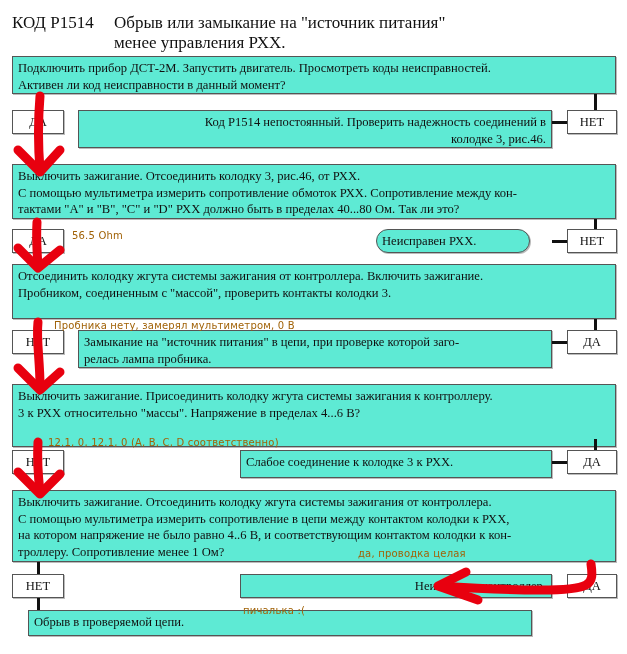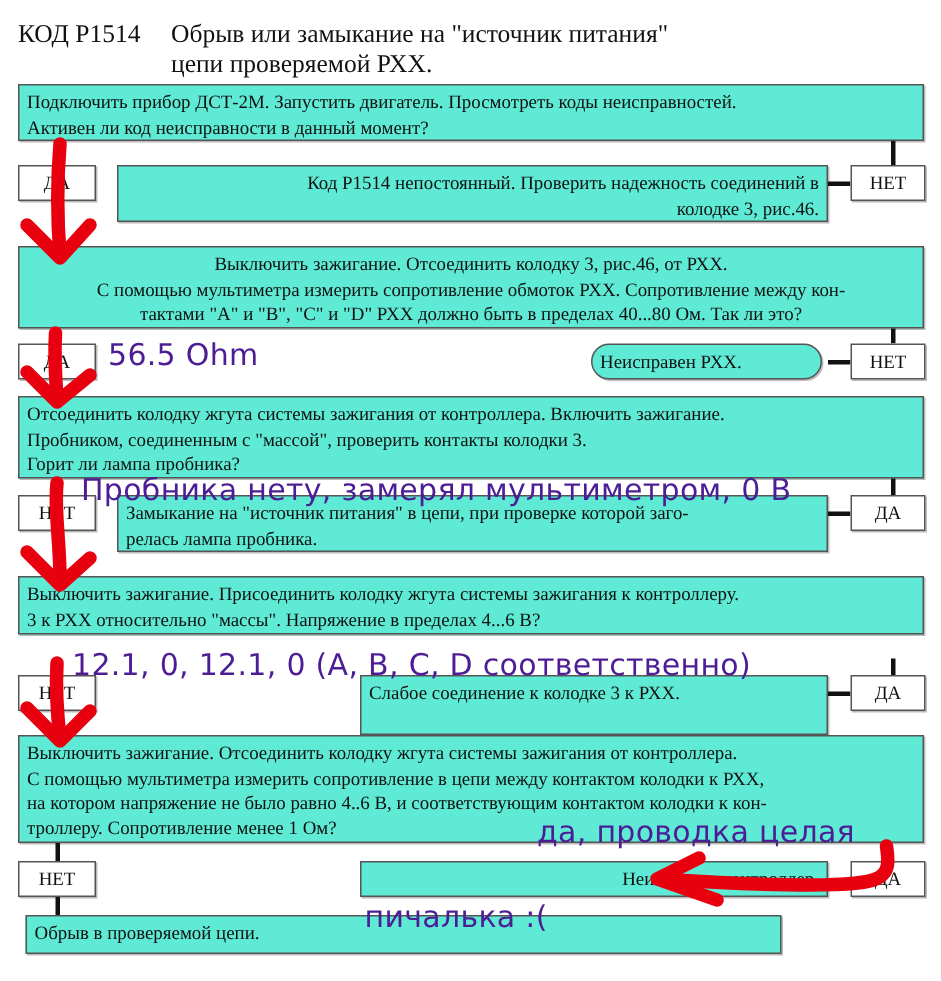--- a/index.html
+++ b/index.html
@@ -10,100 +10,99 @@
   .title .t1 { position: absolute; left: 102px; top: 0; white-space: nowrap; font-family: "Liberation Serif", serif; font-size: 17px;}
   .title .t2 { position: absolute; left: 102px; top: 20px; white-space: nowrap; font-family: "Liberation Serif", serif; font-size: 17px;}
   .box { position: absolute; border: 1px solid #555; background: #5eead4; box-sizing: border-box;
          font-family: "Liberation Serif", serif; font-size: 12.6px; line-height: 16.5px;
          padding: 3px 5px; color: #111; box-shadow: 1px 1px 0 #bbb; }
   .box p { margin: 0; white-space: nowrap; }
   .lbl { position: absolute; border: 1px solid #555; background:#fff; box-sizing:border-box;
          font-family: "Liberation Serif", serif; font-size: 12.6px; text-align:center; line-height: 22px; box-shadow: 1px 1px 0 #bbb;}
   .vline { position: absolute; width: 3px; background: #111; }
   .hline { position: absolute; height: 3px; background: #111; }
-  .note { position: absolute; color: #4c1d95; font-family: "DejaVu Sans", "Liberation Sans", sans-serif;
-          font-size: 20px; font-weight: normal; white-space: nowrap; line-height: 18px; letter-spacing: 0.2px;}
+  .note { position: absolute; color: #a16207; font-family: "DejaVu Sans", "Liberation Sans", sans-serif;
+          font-size: 10px; font-weight: normal; white-space: nowrap; line-height: 18px; letter-spacing: 0.2px;}
   svg.ink { position: absolute; left: 0; top: 0; pointer-events: none; }
 </style>
 </head>
 <body>
 
 <div class="title">
   <span class="code">КОД P1514</span>
   <span class="t1">Обрыв или замыкание на "источник питания"</span>
-  <span class="t2">цепи проверяемой РХХ.</span>
+  <span class="t2">менее управления РХХ.</span>
 </div>
 
 <div class="box" style="left:12px;top:56px;width:604px;height:38px;">
   <p>Подключить прибор ДСТ-2М. Запустить двигатель. Просмотреть коды неисправностей.</p>
   <p>Активен ли код неисправности в данный момент?</p>
 </div>
 <div class="vline" style="left:594px;top:94px;height:16px;"></div>
 <div class="lbl" style="left:12px;top:110px;width:52px;height:24px;">ДА</div>
 <div class="box" style="left:78px;top:110px;width:474px;height:38px;text-align:right;">
   <p>Код P1514 непостоянный. Проверить надежность соединений в</p>
   <p>колодке 3, рис.46.</p>
 </div>
 <div class="hline" style="left:552px;top:121px;height:3px;width:15px;"></div>
 <div class="lbl" style="left:567px;top:110px;width:50px;height:24px;">НЕТ</div>
 
-<div class="box" style="left:12px;top:164px;width:604px;height:55px;text-align:center;">
+<div class="box" style="left:12px;top:164px;width:604px;height:55px;">
   <p>Выключить зажигание. Отсоединить колодку 3, рис.46, от РХХ.</p>
   <p>С помощью мультиметра измерить сопротивление обмоток РХХ. Сопротивление между кон-</p>
   <p>тактами "A" и "B", "C" и "D" РХХ должно быть в пределах 40...80 Ом. Так ли это?</p>
 </div>
 <div class="vline" style="left:594px;top:219px;height:10px;"></div>
 <div class="lbl" style="left:12px;top:229px;width:52px;height:24px;">ДА</div>
-<div class="box" style="left:394px;top:229px;width:154px;height:24px;border-radius:12px;">
+<div class="box" style="left:376px;top:229px;width:154px;height:24px;border-radius:12px;">
   <p>Неисправен РХХ.</p>
 </div>
 <div class="hline" style="left:552px;top:240px;width:15px;"></div>
 <div class="lbl" style="left:567px;top:229px;width:50px;height:24px;">НЕТ</div>
 
 <div class="box" style="left:12px;top:264px;width:604px;height:55px;">
   <p>Отсоединить колодку жгута системы зажигания от контроллера. Включить зажигание.</p>
   <p>Пробником, соединенным с "массой", проверить контакты колодки 3.</p>
-  <p>Горит ли лампа пробника?</p>
 </div>
 <div class="vline" style="left:594px;top:319px;height:11px;"></div>
 <div class="lbl" style="left:12px;top:330px;width:52px;height:24px;">НЕТ</div>
 <div class="box" style="left:78px;top:330px;width:474px;height:38px;">
   <p>Замыкание на "источник питания" в цепи, при проверке которой заго-</p>
   <p>релась лампа пробника.</p>
 </div>
 <div class="hline" style="left:552px;top:341px;width:15px;"></div>
 <div class="lbl" style="left:567px;top:330px;width:50px;height:24px;">ДА</div>
 
-<div class="box" style="left:12px;top:384px;width:604px;height:39px;">
+<div class="box" style="left:12px;top:384px;width:604px;height:63px;">
   <p>Выключить зажигание. Присоединить колодку жгута системы зажигания к контроллеру.</p>
   <p>3  к РХХ относительно "массы". Напряжение в пределах 4...6 В?</p>
 </div>
 <div class="vline" style="left:594px;top:439px;height:11px;"></div>
 <div class="lbl" style="left:12px;top:450px;width:52px;height:24px;">НЕТ</div>
-<div class="box" style="left:240px;top:450px;width:312px;height:40px;">
+<div class="box" style="left:240px;top:450px;width:312px;height:28px;">
   <p>Слабое соединение к колодке 3 к РХХ.</p>
 </div>
 <div class="hline" style="left:552px;top:461px;width:15px;"></div>
 <div class="lbl" style="left:567px;top:450px;width:50px;height:24px;">ДА</div>
 
 <div class="box" style="left:12px;top:490px;width:604px;height:72px;">
   <p>Выключить зажигание. Отсоединить колодку жгута системы зажигания от контроллера.</p>
   <p>С помощью мультиметра измерить сопротивление в цепи между контактом колодки к РХХ,</p>
   <p>на котором напряжение не было равно 4..6 В, и соответствующим контактом колодки к кон-</p>
   <p>троллеру. Сопротивление менее 1 Ом?</p>
 </div>
 <div class="vline" style="left:37px;top:562px;height:12px;"></div>
 <div class="lbl" style="left:12px;top:574px;width:52px;height:24px;">НЕТ</div>
 <div class="box" style="left:240px;top:574px;width:312px;height:24px;text-align:right;">
   <p>Неисправен контроллер.</p>
 </div>
 <div class="lbl" style="left:567px;top:574px;width:50px;height:24px;">ДА</div>
 <div class="vline" style="left:37px;top:598px;height:12px;"></div>
 
-<div class="box" style="left:17px;top:610px;width:504px;height:26px;">
+<div class="box" style="left:28px;top:610px;width:504px;height:26px;">
   <p>Обрыв в проверяемой цепи.</p>
 </div>
 
 <svg class="ink" width="627" height="654">
   <g fill="none" stroke="#e8000f" stroke-width="9" stroke-linecap="round" stroke-linejoin="round">
 
     <path d="M40 96 C38 120, 38 145, 40 170"></path>
     <path d="M18 150 L40 172 L60 150"></path>
 
     <path d="M37 222 C36 240, 37 252, 38 266"></path>

